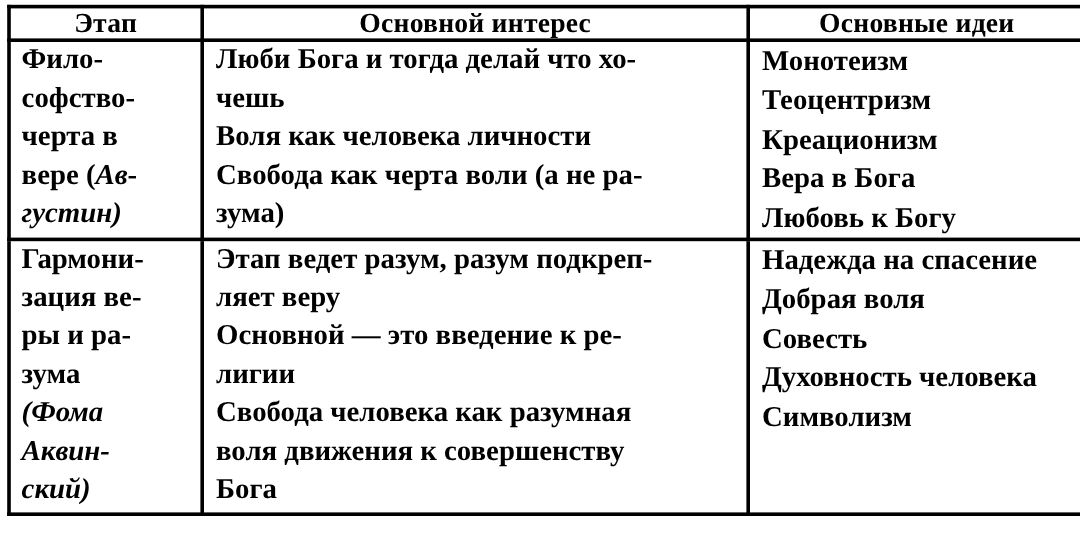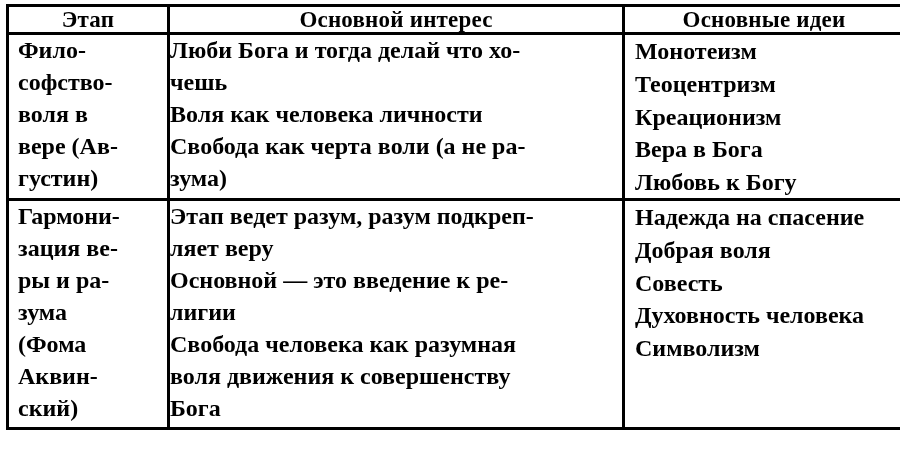--- a/index.html
+++ b/index.html
@@ -48,48 +48,48 @@
   .cell {
     padding: 7px 8px 10px 10px;
     font-weight: bold;
     font-size: 24px;
     line-height: 1.33;
   }
   .cell.stage { padding-left: 9px; }
   .cell.ideas { padding-left: 10px; }
 
   .line { white-space: pre-wrap; }
-  .ital { }
+  .ital { font-style: italic; }
 
   .row-1 .cell { height: 158px; }
   .row-2 .cell { height: 226px; }
 
   .ideas .line { line-height: 1.36; }
   .ideas-2 .line { line-height: 1.36; }
 
-  .interest .line { line-height: 1.33; }
+  .interest .line { line-height: 1.33; padding-left: 10px; }
 </style>
 </head>
 <body>
 
 <div class="page">
   <table class="grid">
     <thead>
       <tr>
         <th class="head-cell col-a">Этап</th>
         <th class="head-cell col-b">Основной интерес</th>
         <th class="head-cell col-c">Основные идеи</th>
       </tr>
     </thead>
     <tbody>
       <tr class="row-1">
         <td class="cell stage col-a">
           <div class="line">Фило-</div>
           <div class="line">софство-</div>
-          <div class="line">воля в</div>
+          <div class="line">черта в</div>
           <div class="line">вере (<span class="ital">Ав</span>-</div>
           <div class="line ital">густин)</div>
         </td>
         <td class="cell interest col-b">
           <div class="line">Люби Бога и тогда делай что хо-</div>
           <div class="line">чешь</div>
           <div class="line">Воля как человека личности</div>
           <div class="line">Свобода как черта воли (а не ра-</div>
           <div class="line">зума)</div>
         </td>

